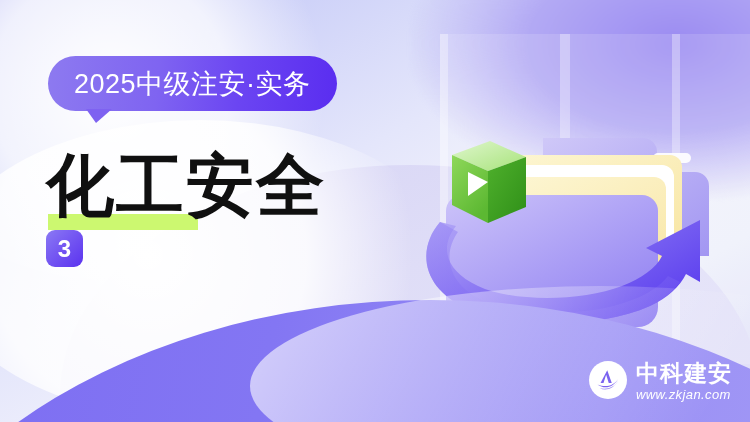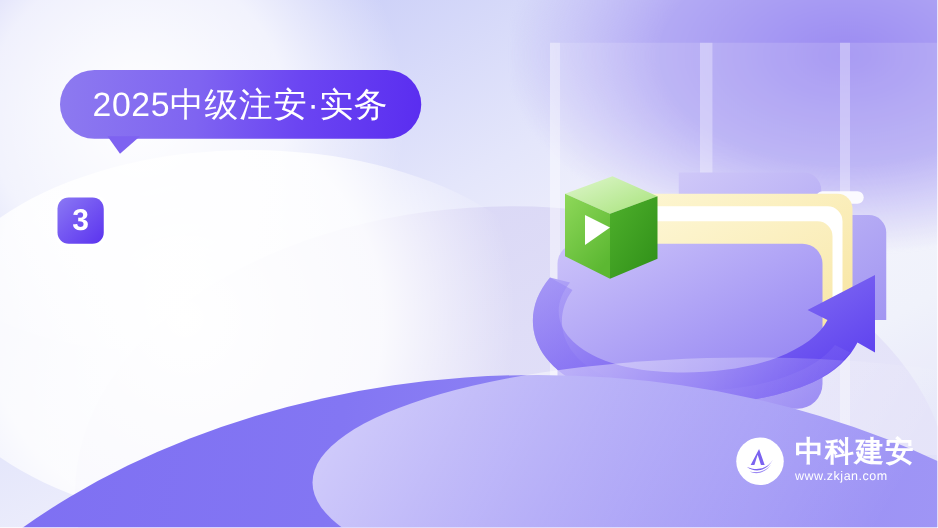--- a/index.html
+++ b/index.html
@@ -86,27 +86,27 @@
     color:#fff;font-size:24px;font-weight:700;
     box-shadow:0 0 0 3px rgba(255,255,255,.55);
     font-family:"Liberation Sans",sans-serif;
   }
 
   
   .art{position:absolute;left:400px;top:10px;width:350px;height:345px;}
   .art svg{display:block;width:100%;height:100%;}
 
   
-  .logo{position:absolute;right:18px;bottom:34px;display:flex;align-items:flex-end;gap:9px;}
+  .logo{position:absolute;right:18px;bottom:18px;display:flex;align-items:flex-start;gap:9px;}
   .logo-mark{width:38px;height:38px;border-radius:50%;background:#fff;position:relative;overflow:hidden;
              display:flex;align-items:center;justify-content:center;}
   .logo-mark svg{width:30px;height:30px;}
   .logo-txt{display:flex;flex-direction:column;justify-content:center;}
   .logo-cn{color:#fff;font-size:23px;font-weight:700;letter-spacing:1px;line-height:1.05;}
-  .logo-url{color:#fff;font-size:10px;letter-spacing:.4px;line-height:1.3;margin-top:2px;}
+  .logo-url{color:#fff;font-size:13px;letter-spacing:.4px;line-height:1.3;margin-top:2px;font-style:italic;}
 </style>
 </head>
 <body>
 
 <div class="banner">
 
   <div class="bg-top-right"></div>
   <div class="bg-left-glow"></div>
   <div class="bg-soft-ellipse"></div>
   <div class="bg-white-wash"></div>
@@ -189,20 +189,24 @@
   <div class="bottom-sheen"></div>
 
   <div class="pill-wrap">
     <div class="pill">
       <span class="pill-text">2025中级注安·实务</span>
       <span class="pill-tail"></span>
     </div>
   </div>
 
   <div class="headline">
+    <div class="hl-row">
+      <span class="hl-underline"></span>
+      <span class="hl-text">化工安全</span>
+    </div>
     <div class="hl-row2">
       <span class="num-badge">3</span>
     </div>
   </div>
 
   <div class="logo">
     <div class="logo-mark">
       <svg viewBox="0 0 40 40" xmlns="http://www.w3.org/2000/svg">
         <circle cx="20" cy="20" r="19" fill="#ffffff"></circle>
         <path d="M19 7 L25 24 L21 24 L17.5 13 L14 24 L10 24 Z" fill="#7b63f0"></path>

